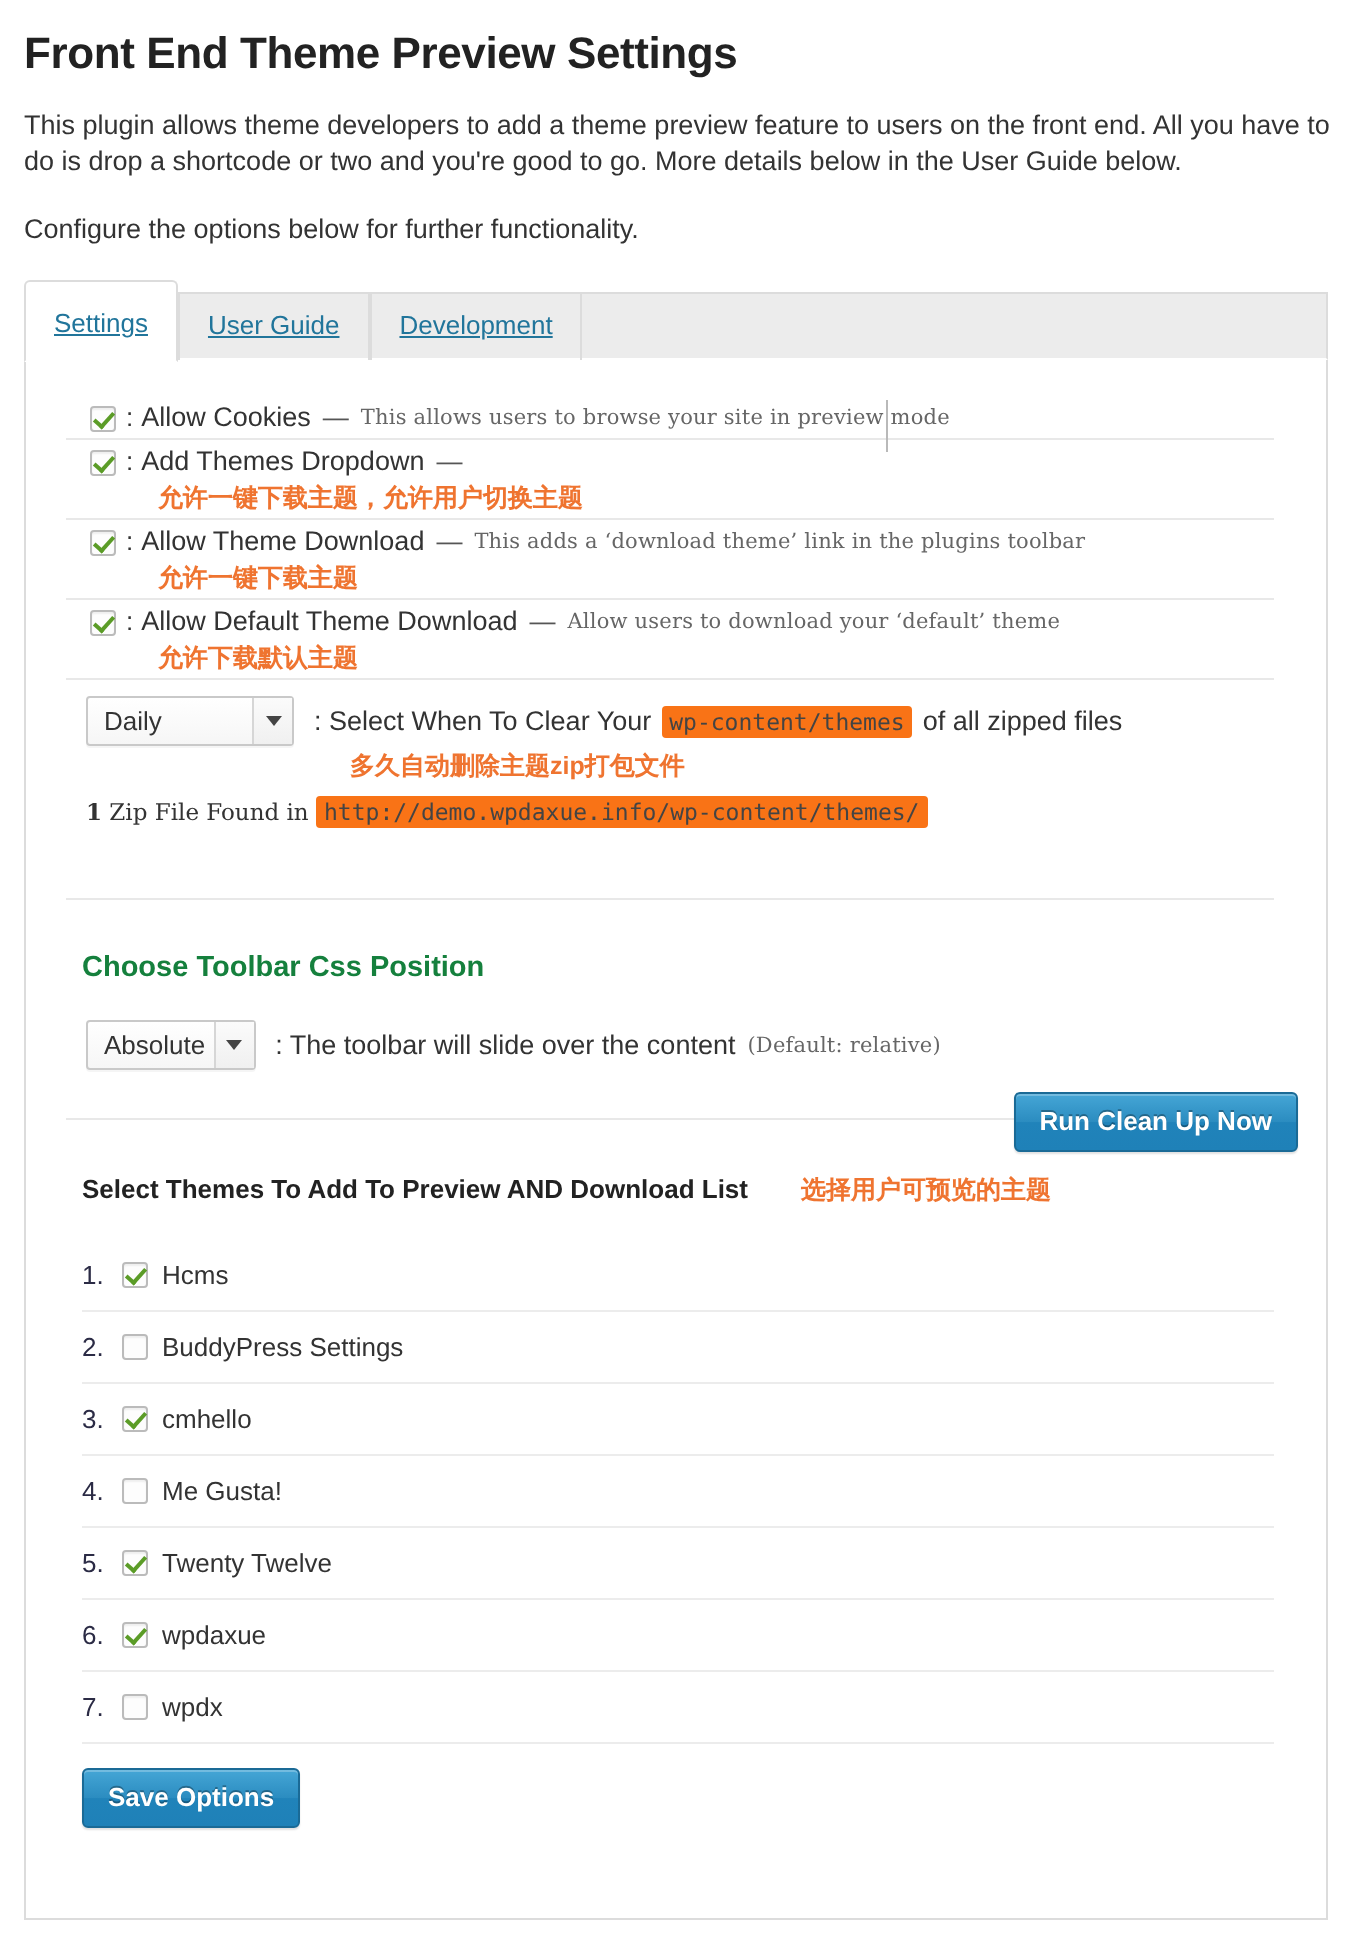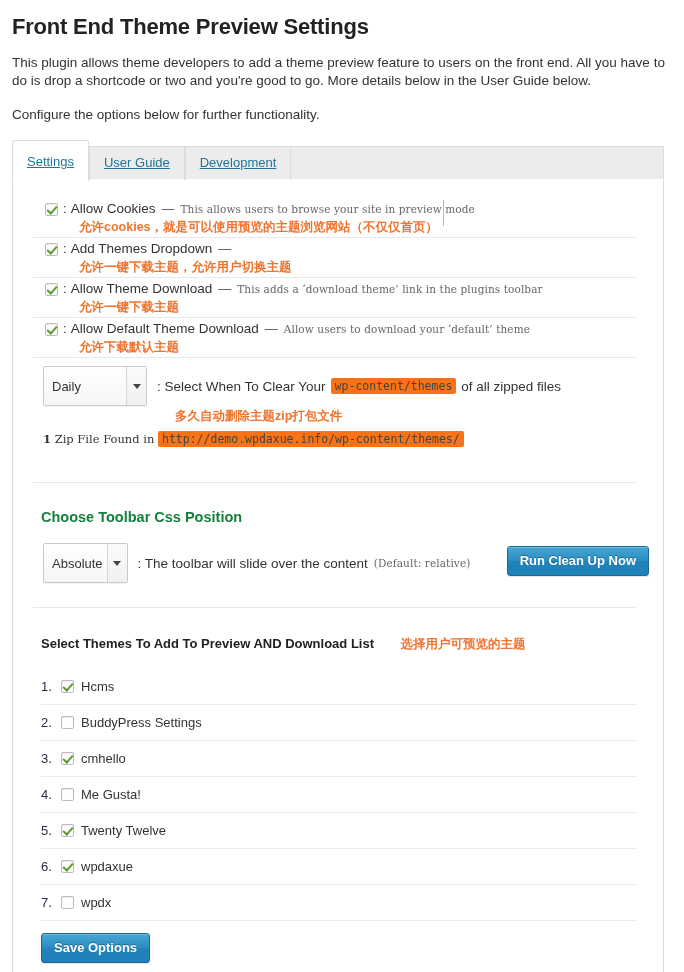--- a/index.html
+++ b/index.html
@@ -152,21 +152,21 @@
     display: flex;
     align-items: center;
     padding: 8px 0 2px 16px;
     font-size: 13.5px;
     color: #333333;
   }
   .sel {
     position: relative;
     display: inline-flex;
     align-items: center;
-    height: 40px;
+    height: 25px;
     min-width: 104px;
     border: 1px solid #c9c9c9;
     background: linear-gradient(#ffffff, #f6f6f6);
     border-radius: 2px;
     font-size: 13px;
     color: #333;
     padding: 0 26px 0 8px;
     cursor: pointer;
     box-shadow: 0 1px 0 rgba(0,0,0,.04);
   }
@@ -299,21 +299,20 @@
   <div class="panel">
 
     <div class="opt-row">
       <div class="opt-line">
         <span class="cb checked"></span>
         <span class="opt-colon">:</span>
         <span class="opt-label">Allow Cookies</span>
         <span class="dash">—</span>
         <span class="mono-desc">This allows users to browse your site in preview mode</span>
       </div>
-      <div class="cn-note">允许cookies，就是可以使用预览的主题浏览网站（不仅仅首页）</div>
       <hr class="divider">
     </div>
 
     <div class="opt-row">
       <div class="opt-line">
         <span class="cb checked"></span>
         <span class="opt-colon">:</span>
         <span class="opt-label">Add Themes Dropdown</span>
         <span class="dash">—</span>
       </div>

